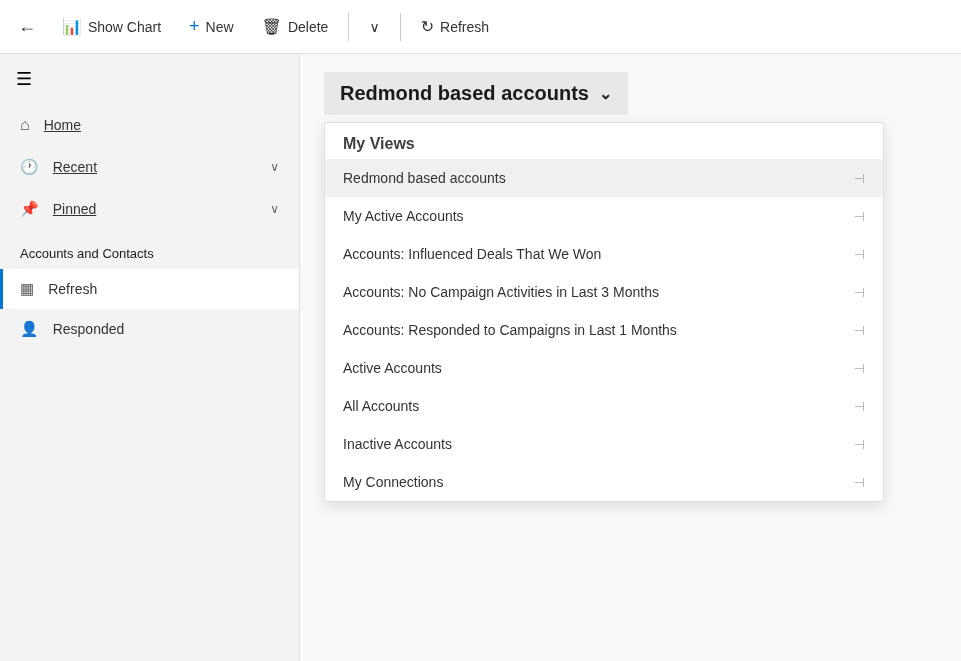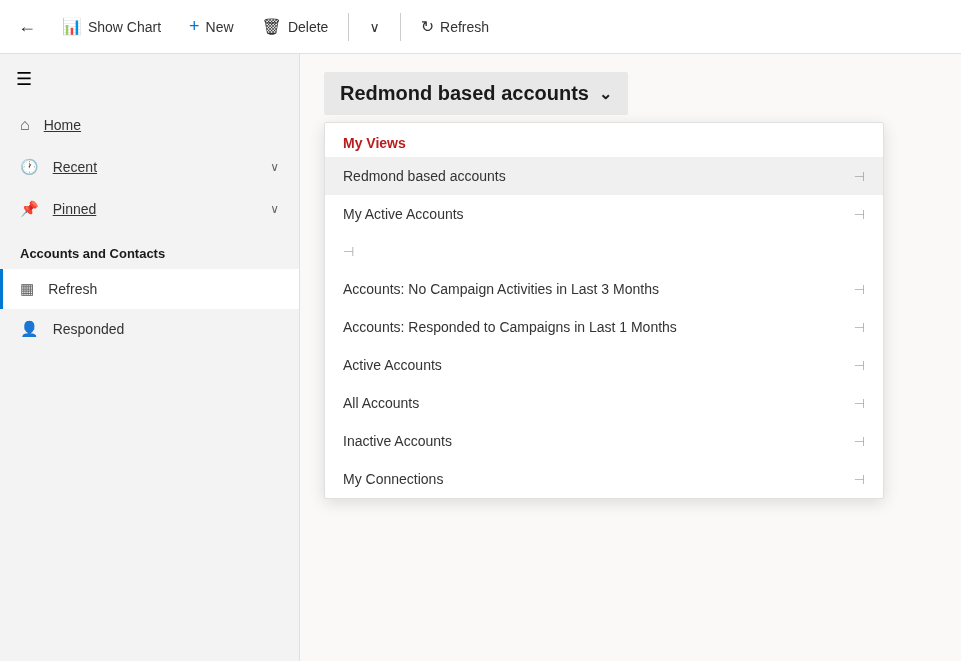--- a/index.html
+++ b/index.html
@@ -89,21 +89,21 @@
       gap: 14px;
       font-size: 14px;
       color: #333;
     }
     .sidebar-nav-item .nav-icon { font-size: 16px; color: #555; }
     .sidebar-nav-item .nav-label { flex: 1; text-decoration: underline; }
     .sidebar-nav-item .nav-chevron { font-size: 12px; color: #666; }
 
     .sidebar-section-title {
       padding: 16px 20px 8px 20px;
-      font-weight: 700;
+      font-weight: 400;
       font-size: 13px;
       color: #1a1a1a;
     }
 
     .sidebar-account-item {
       display: flex;
       align-items: center;
       padding: 11px 20px;
       cursor: pointer;
       gap: 14px;
@@ -162,23 +162,23 @@
       background: #fff;
       border: 1px solid #e0e0e0;
       box-shadow: 0 4px 16px rgba(0,0,0,0.12);
       border-radius: 2px;
       z-index: 100;
       overflow: hidden;
     }
 
     .dropdown-section-title {
       padding: 12px 34px 6px 18px;
-      font-size: 14px;
+      font-size: 16px;
       font-weight: 600;
-      color: #b91c1c;
+      color: #404040;
     }
 
     .dropdown-item {
       display: flex;
       align-items: center;
       padding: 11px 18px;
       cursor: pointer;
       font-size: 14px;
       color: #333;
       gap: 8px;
@@ -284,20 +284,21 @@
         <span class="item-label">Redmond based accounts</span>
         <span class="pin-icon">⊣</span>
       </div>
 
 
       <div class="dropdown-item">
         <span class="item-label">My Active Accounts</span>
         <span class="pin-icon">⊣</span>
       </div>
       <div class="dropdown-item">
+        <span class="item-label">Accounts: Influenced Deals That We Won</span>
         <span class="pin-icon">⊣</span>
       </div>
       <div class="dropdown-item">
         <span class="item-label">Accounts: No Campaign Activities in Last 3 Months</span>
         <span class="pin-icon">⊣</span>
       </div>
       <div class="dropdown-item">
         <span class="item-label">Accounts: Responded to Campaigns in Last 1 Months</span>
         <span class="pin-icon">⊣</span>
       </div>

